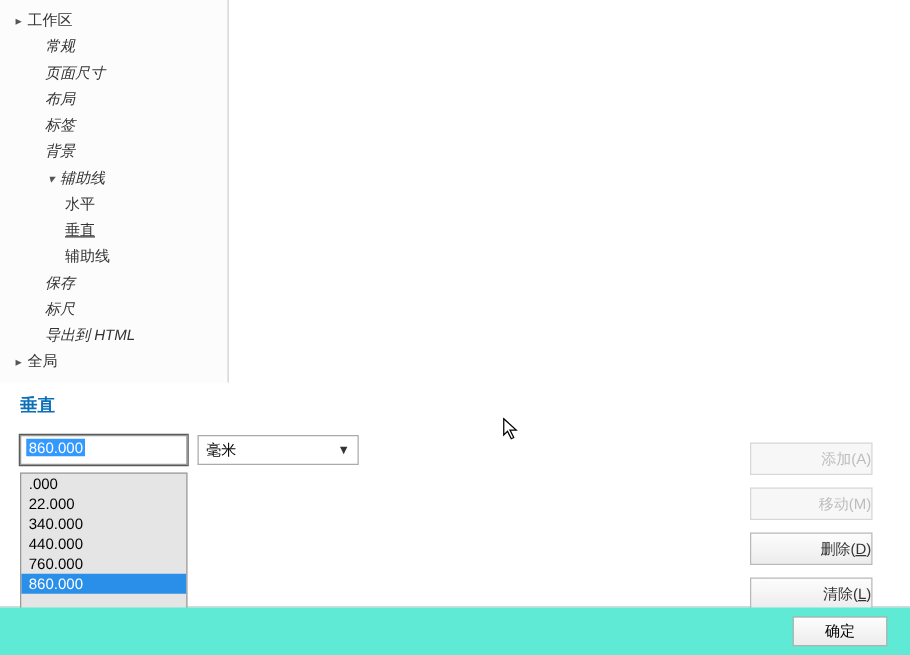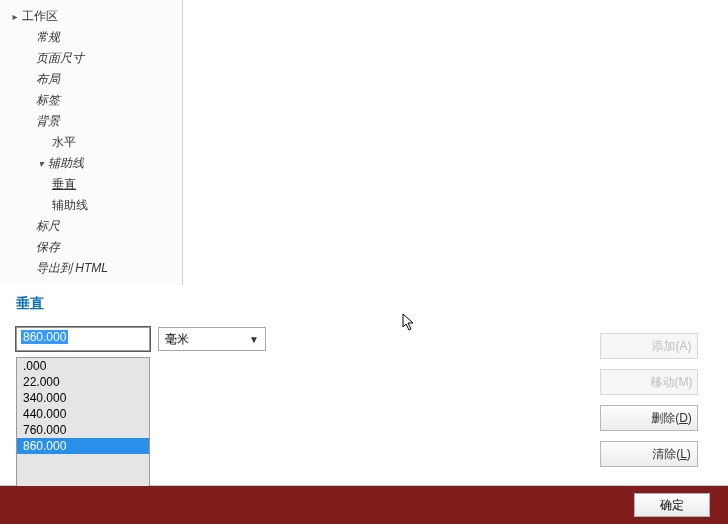--- a/index.html
+++ b/index.html
@@ -59,21 +59,21 @@
   background: #fff;
   outline: 1px solid #5a5a5a;
 }
 .input-sel {
   display: inline-block;
   background: #3399ff;
   color: #fff;
   padding: 0 2px;
 }
 .select {
-  width: 108px;
+  width: 129px;
   height: 24px;
   border: 1px solid #aaa;
   background: #fff;
   display: flex;
   align-items: center;
   justify-content: space-between;
   padding: 0 6px;
   cursor: pointer;
 }
 .select .caret { font-size: 10px; color: #333; }
@@ -104,21 +104,21 @@
   gap: 10px;
 }
 .btn {
   width: 98px;
   height: 26px;
   border: 1px solid #b8b8b8;
   background: linear-gradient(#fdfdfd,#ececec);
   cursor: pointer;
   font-size: 12px;
   color: #333;
-  text-align: center;
+  text-align: right;
   padding-left: 45px;
 }
 .btn.disabled {
   color: #bdbdbd;
   border-color: #d8d8d8;
   background: #f7f7f7;
   cursor: default;
 }
 .btn u { text-decoration: underline; }
 .note {
@@ -139,21 +139,21 @@
   position: absolute;
   bottom: 0;
   right: 0;
   width: 100%;
   height: 38px;
   display: flex;
   justify-content: flex-end;
   align-items: center;
   gap: 12px;
   padding-right: 18px;
-  background: #7f1d1d;
+  background: #5eead4;
 }
 .fbtn {
   width: 76px;
   height: 24px;
   border: 1px solid #b0b0b0;
   background: linear-gradient(#fdfdfd,#ececec);
   cursor: pointer;
   font-size: 12px;
 }
 .cursor {
@@ -169,27 +169,28 @@
 <body>
 
 <div class="container">
   <div class="sidebar" id="sidebar">
       <div class="tree-item l0"><span class="tri">▸</span><span>工作区</span></div>
       <div class="tree-item l2"><span>常规</span></div>
       <div class="tree-item l2"><span>页面尺寸</span></div>
       <div class="tree-item l2"><span>布局</span></div>
       <div class="tree-item l2"><span>标签</span></div>
       <div class="tree-item l2"><span>背景</span></div>
+      <div class="tree-item l2"><span class="tri">▾</span><span>辅助线</span></div>
       <div class="tree-item l3"><span>水平</span></div>
-      <div class="tree-item l2"><span class="tri">▾</span><span>辅助线</span></div>
       <div class="tree-item l3 selected"><span>垂直</span></div>
       <div class="tree-item l3"><span>辅助线</span></div>
+      <div class="tree-item l2"><span>保存</span></div>
       <div class="tree-item l2"><span>标尺</span></div>
-      <div class="tree-item l2"><span>保存</span></div>
       <div class="tree-item l2"><span>导出到 HTML</span></div>
+      <div class="tree-item l0"><span class="tri">▸</span><span>全局</span></div>
     </div>
 
   <div class="content">
     <div class="title">垂直</div>
 
     <div class="row1">
       <div class="input">
         <span class="input-sel">860.000</span>
       </div>
       <div class="select">

